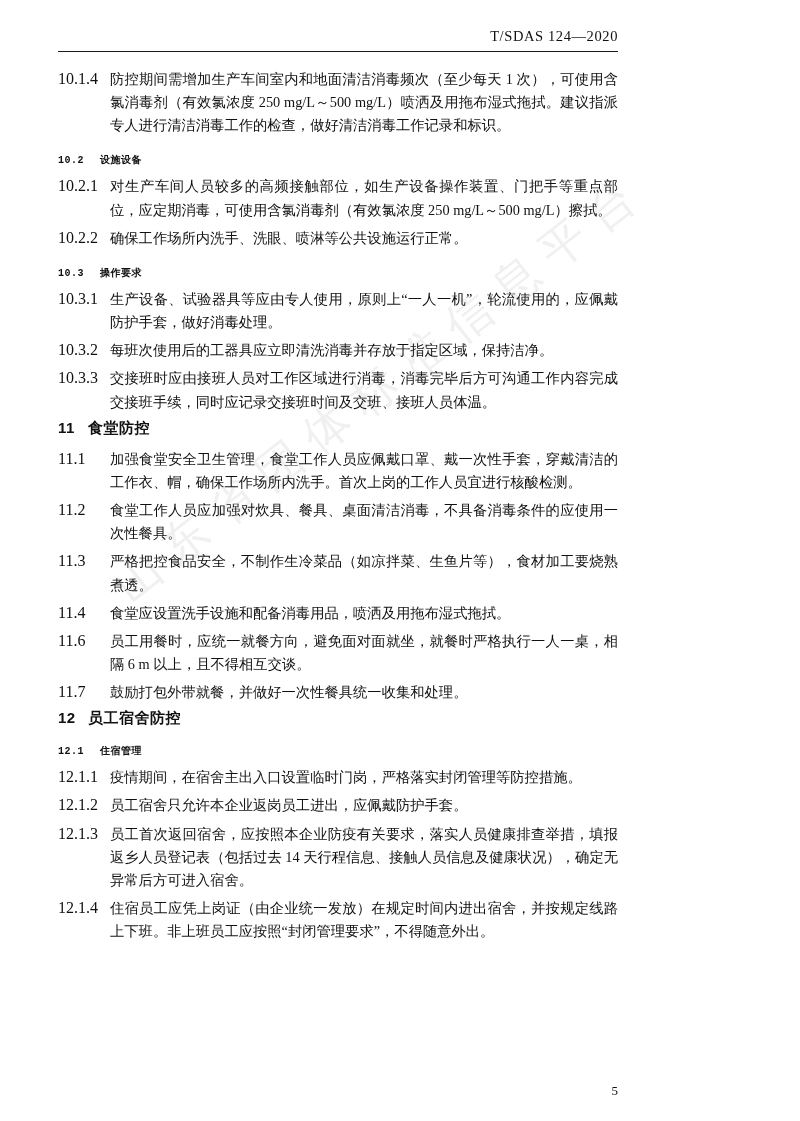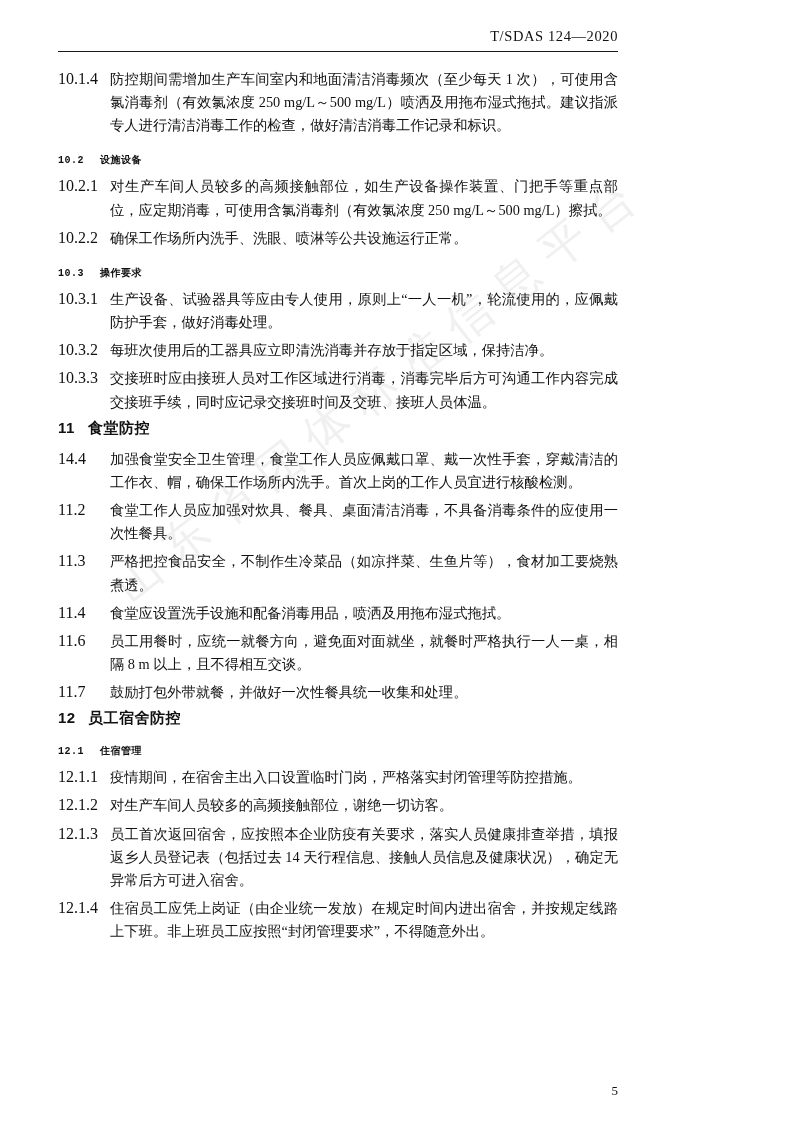--- a/index.html
+++ b/index.html
@@ -135,52 +135,52 @@
         <div class="body-item">
           <span class="item-label">10.3.2</span>
           <span class="txt">每班次使用后的工器具应立即清洗消毒并存放于指定区域，保持洁净。</span>
         </div>
         <div class="body-item">
           <span class="item-label">10.3.3</span>
           <span class="txt">交接班时应由接班人员对工作区域进行消毒，消毒完毕后方可沟通工作内容完成交接班手续，同时应记录交接班时间及交班、接班人员体温。</span>
         </div>
         <h2 class="sec"><span class="sec-num">11</span><span>食堂防控</span></h2>
         <div class="body-item">
-          <span class="item-label">14.4</span>
+          <span class="item-label">11.1</span>
           <span class="txt">加强食堂安全卫生管理，食堂工作人员应佩戴口罩、戴一次性手套，穿戴清洁的工作衣、帽，确保工作场所内洗手。首次上岗的工作人员宜进行核酸检测。</span>
         </div>
         <div class="body-item">
           <span class="item-label">11.2</span>
           <span class="txt">食堂工作人员应加强对炊具、餐具、桌面清洁消毒，不具备消毒条件的应使用一次性餐具。</span>
         </div>
         <div class="body-item">
           <span class="item-label">11.3</span>
           <span class="txt">严格把控食品安全，不制作生冷菜品（如凉拌菜、生鱼片等），食材加工要烧熟煮透。</span>
         </div>
         <div class="body-item">
           <span class="item-label">11.4</span>
           <span class="txt">食堂应设置洗手设施和配备消毒用品，喷洒及用拖布湿式拖拭。</span>
         </div>
         <div class="body-item">
           <span class="item-label">11.6</span>
-          <span class="txt">员工用餐时，应统一就餐方向，避免面对面就坐，就餐时严格执行一人一桌，相隔 8 m 以上，且不得相互交谈。</span>
+          <span class="txt">员工用餐时，应统一就餐方向，避免面对面就坐，就餐时严格执行一人一桌，相隔 6 m 以上，且不得相互交谈。</span>
         </div>
         <div class="body-item">
           <span class="item-label">11.7</span>
           <span class="txt">鼓励打包外带就餐，并做好一次性餐具统一收集和处理。</span>
         </div>
         <h2 class="sec"><span class="sec-num">12</span><span>员工宿舍防控</span></h2>
         <h3 class="sub"><span class="sub-num">12.1</span><span>住宿管理</span></h3>
         <div class="body-item">
           <span class="item-label">12.1.1</span>
           <span class="txt">疫情期间，在宿舍主出入口设置临时门岗，严格落实封闭管理等防控措施。</span>
         </div>
         <div class="body-item">
           <span class="item-label">12.1.2</span>
-          <span class="txt">对生产车间人员较多的高频接触部位，谢绝一切访客。</span>
+          <span class="txt">员工宿舍只允许本企业返岗员工进出，应佩戴防护手套。</span>
         </div>
         <div class="body-item">
           <span class="item-label">12.1.3</span>
           <span class="txt">员工首次返回宿舍，应按照本企业防疫有关要求，落实人员健康排查举措，填报返乡人员登记表（包括过去 14 天行程信息、接触人员信息及健康状况），确定无异常后方可进入宿舍。</span>
         </div>
         <div class="body-item">
           <span class="item-label">12.1.4</span>
           <span class="txt">住宿员工应凭上岗证（由企业统一发放）在规定时间内进出宿舍，并按规定线路上下班。非上班员工应按照“封闭管理要求”，不得随意外出。</span>
         </div>
       </div>

